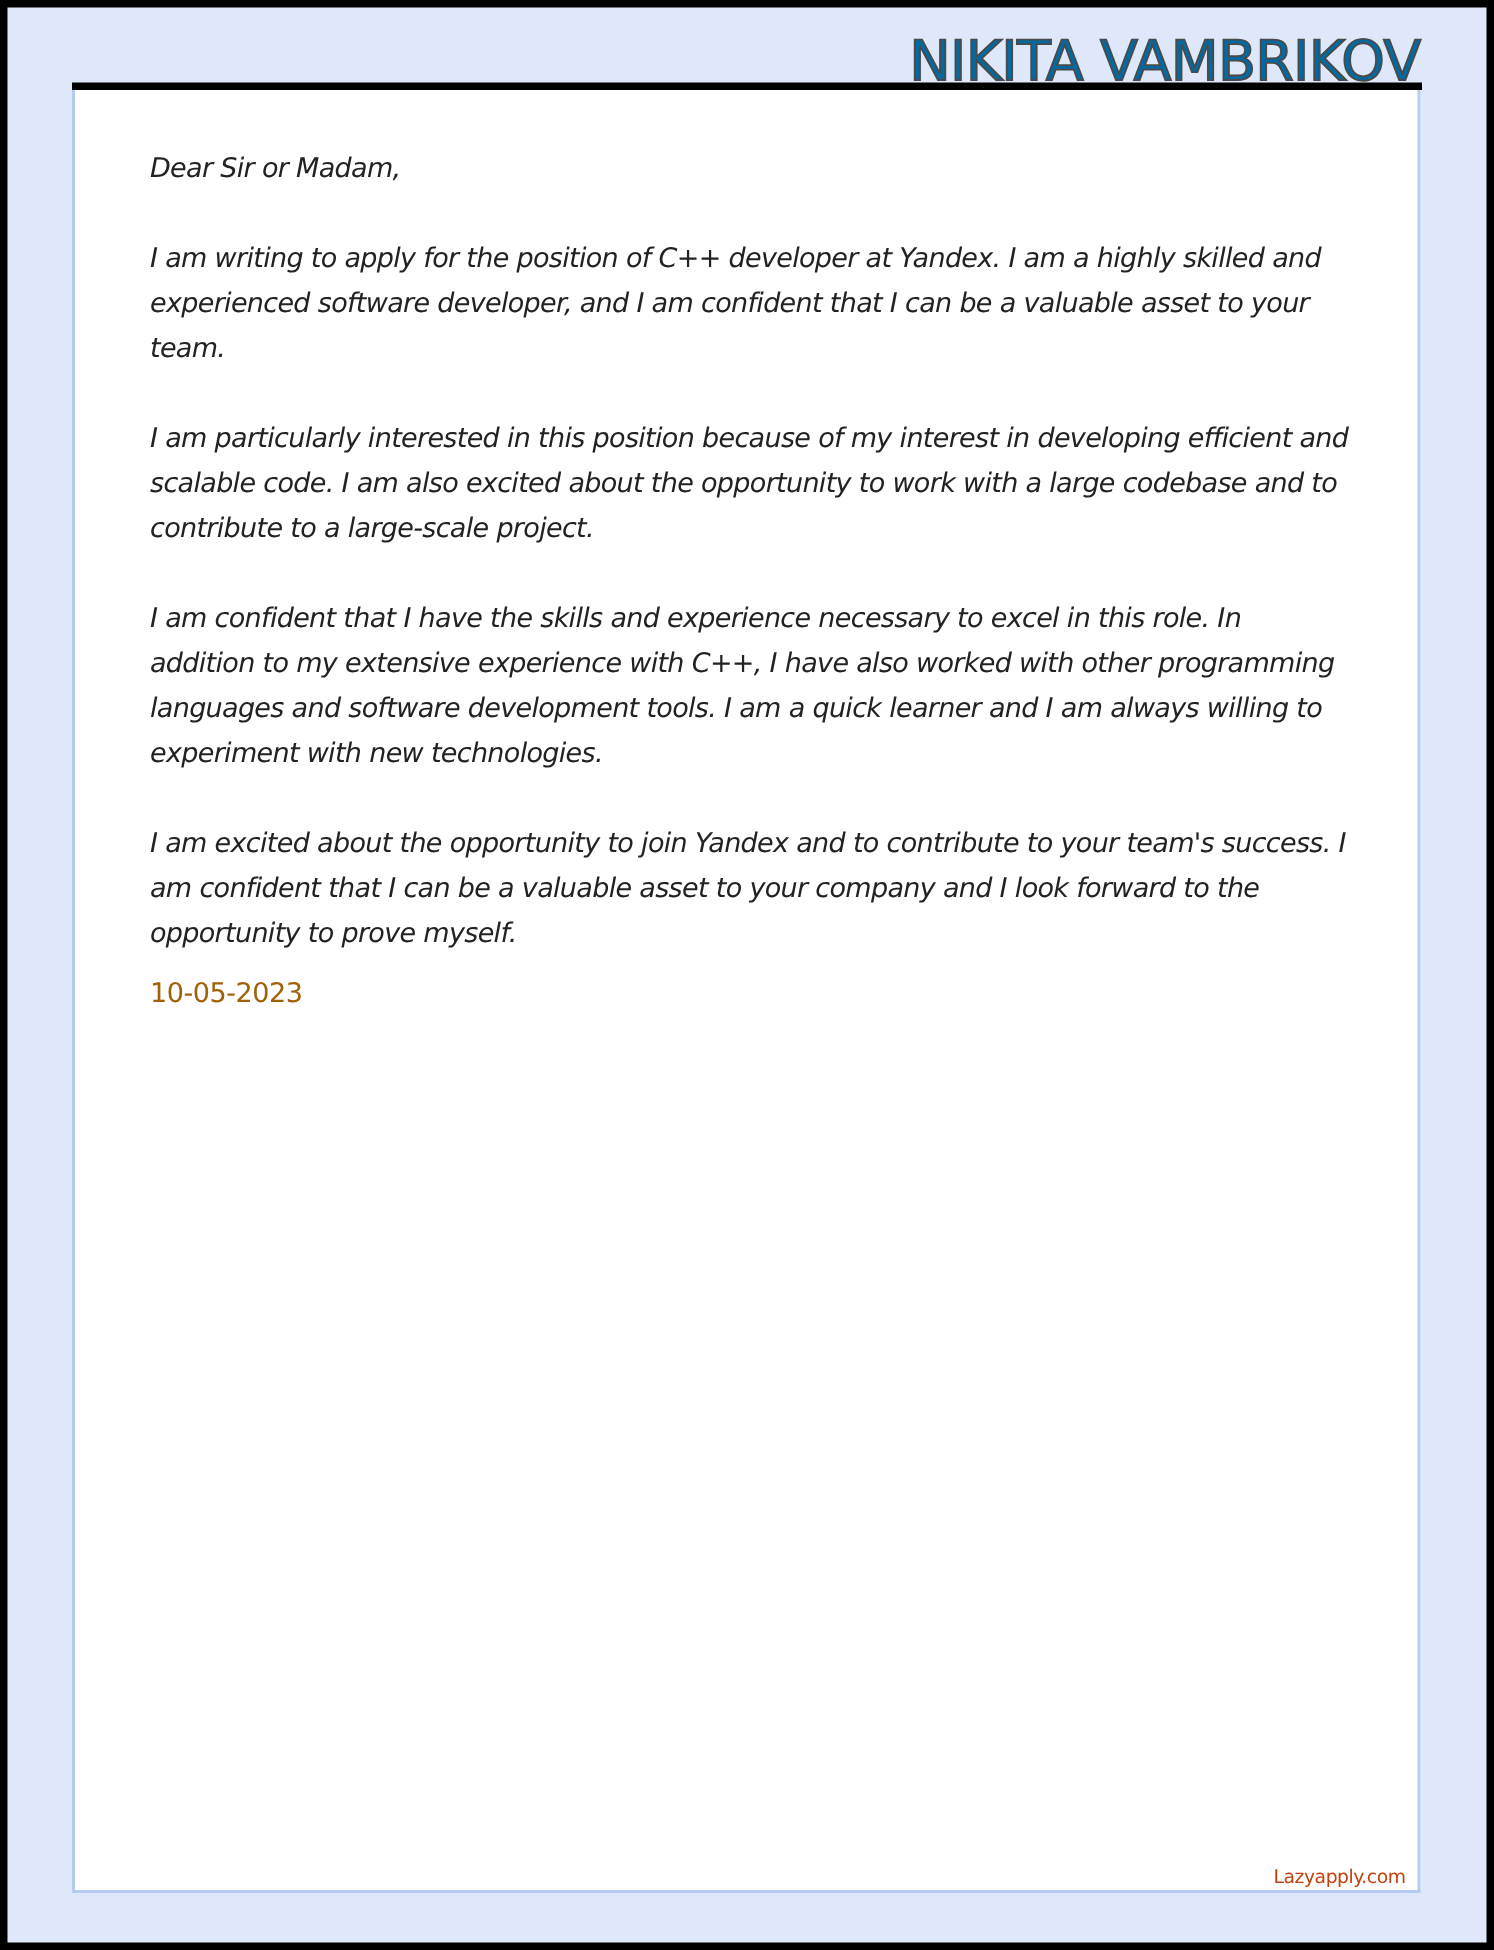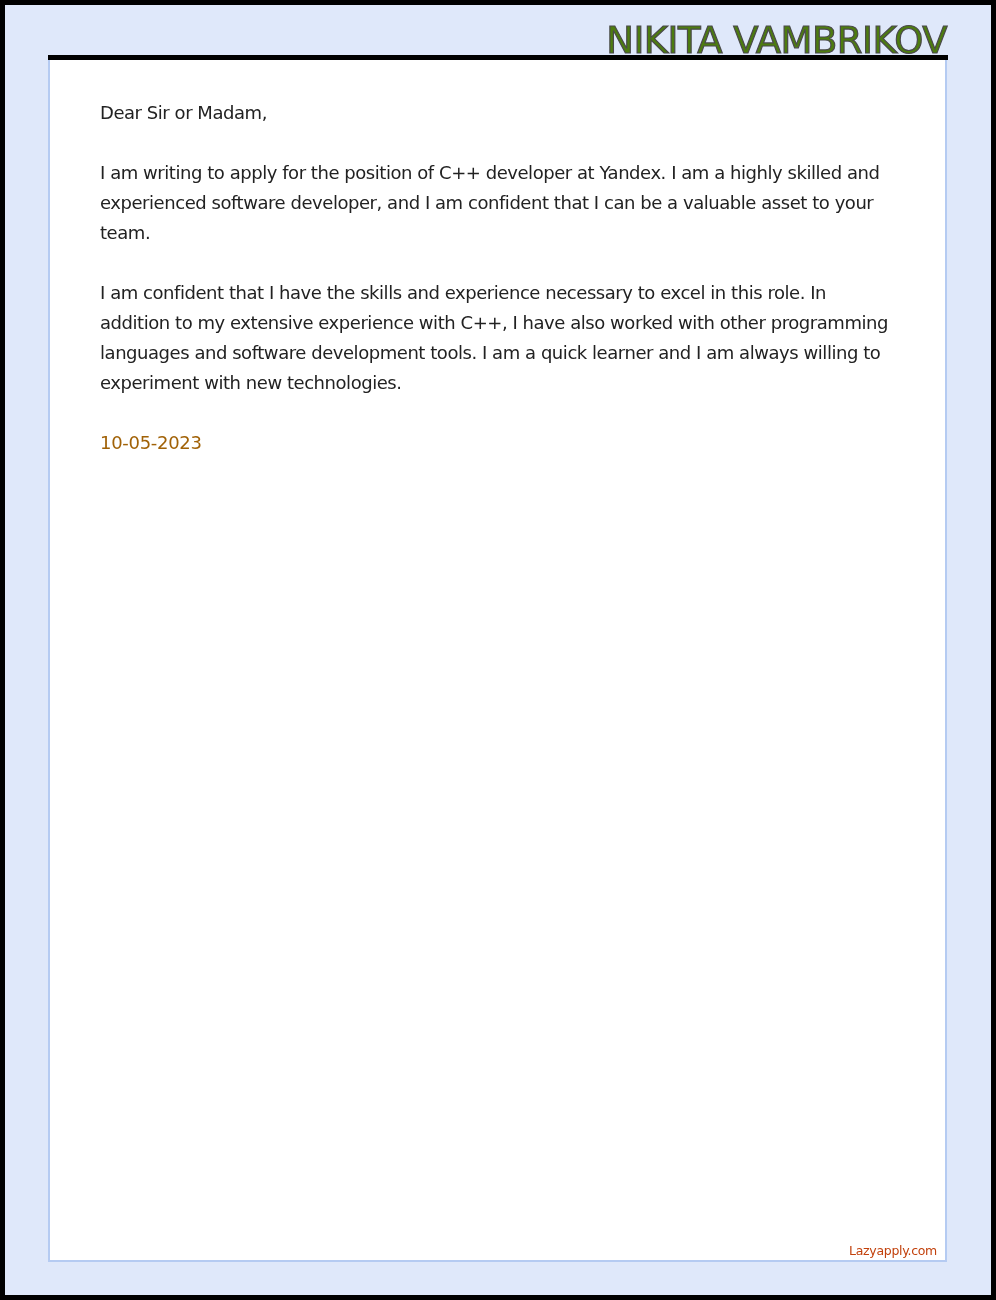--- a/index.html
+++ b/index.html
@@ -10,21 +10,21 @@
   }
   .frame {
     position: absolute; left: 5px; top: 5px;
     width: 986px; height: 1290px;
     background: #dfe8fa;
   }
   .name {
     position: absolute; right: 44px; top: 12px;
     font-family: "DejaVu Sans", sans-serif;
     font-size: 37px; letter-spacing: -0.5px;
-    color: #4d7c0f;
+    color: #0369a1;
     -webkit-text-stroke: 1.2px #4a4a4a;
     line-height: 48px;
     white-space: nowrap;
   }
   .header-rule {
     position: absolute; left: 43px; top: 50px;
     width: 900px; height: 5px; background: #000;
   }
   .page {
     position: absolute; left: 43px; top: 55px;
@@ -33,38 +33,40 @@
     border-left: 2px solid #b5cbf2;
     border-right: 2px solid #b5cbf2;
     border-bottom: 2px solid #b5cbf2;
   }
   .letter {
     position: absolute; left: 50px; top: 38px; width: 800px;
     font-family: "DejaVu Sans", sans-serif;
     font-size: 18px; line-height: 30px; color: #222;
     letter-spacing: -0.45px;
   }
-  .letter p { margin: 0 0 30px 0; }
+  .letter p { margin: 0 0 30px 0; font-style: italic; }
   .letter p.last { margin-bottom: 10px; }
   .date { color: #a16207; font-size: 18px; line-height: 30px; letter-spacing: -0.3px; }
   .footer {
     position: absolute; right: 8px; bottom: 2px;
     font-size: 12.5px; color: #c2410c;
     font-family: "DejaVu Sans", sans-serif;
     letter-spacing: -0.3px;
   }
 </style>
 </head>
 <body>
 
 <div class="frame">
   <div class="name">NIKITA VAMBRIKOV</div>
   <div class="header-rule"></div>
   <div class="page">
     <div class="letter">
       <p>Dear Sir or Madam,</p>
       <p>I am writing to apply for the position of C++ developer at Yandex. I am a highly skilled and experienced software developer, and I am confident that I can be a valuable asset to your team.</p>
+      <p>I am particularly interested in this position because of my interest in developing efficient and scalable code. I am also excited about the opportunity to work with a large codebase and to contribute to a large-scale project.</p>
       <p>I am confident that I have the skills and experience necessary to excel in this role. In addition to my extensive experience with C++, I have also worked with other programming languages and software development tools. I am a quick learner and I am always willing to experiment with new technologies.</p>
+      <p class="last">I am excited about the opportunity to join Yandex and to contribute to your team's success. I am confident that I can be a valuable asset to your company and I look forward to the opportunity to prove myself.</p>
       <div class="date">10-05-2023</div>
     </div>
     <div class="footer">Lazyapply.com</div>
   </div>
 </div>
 
 </body></html>

